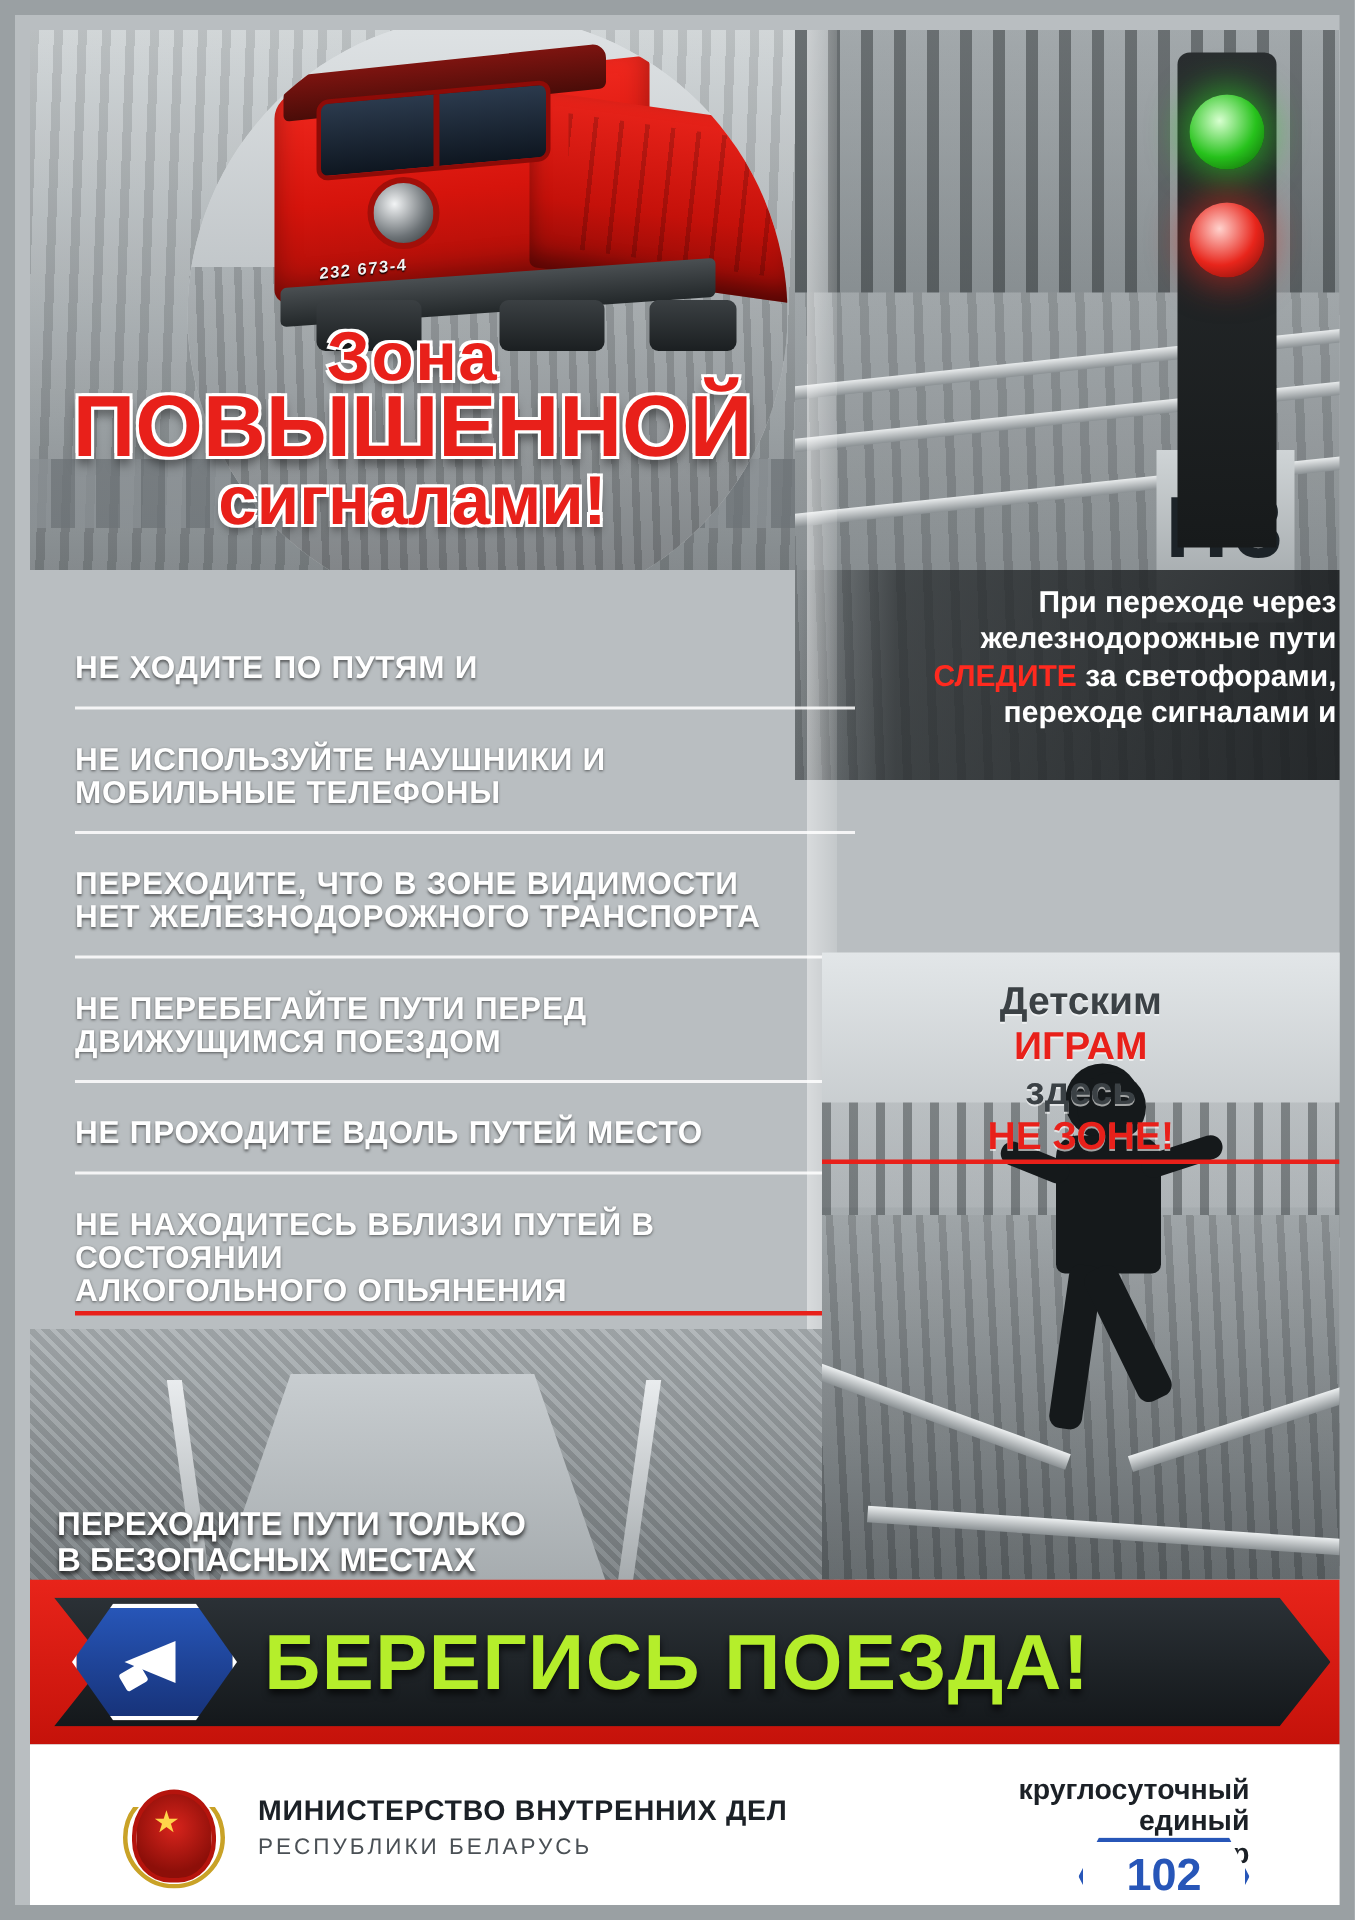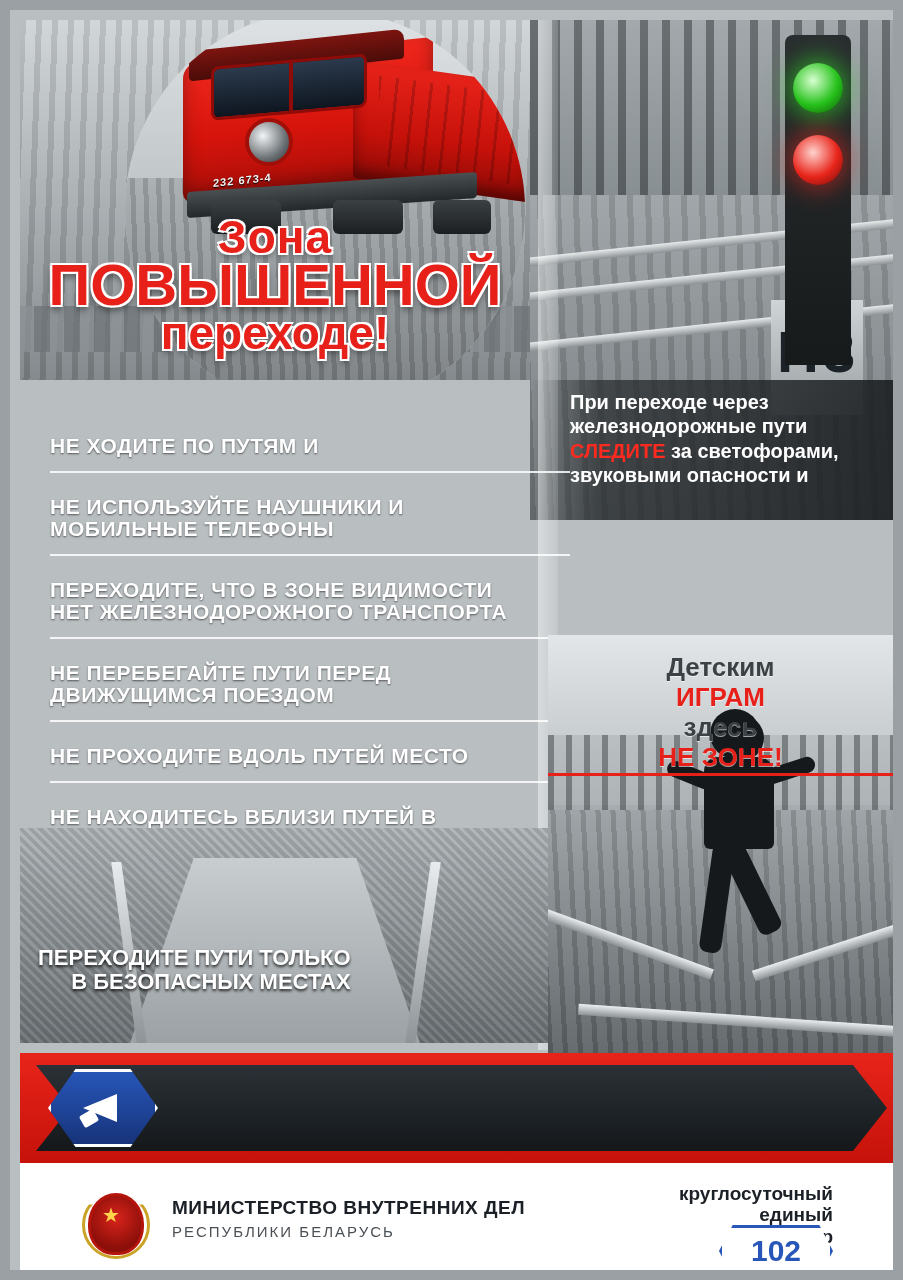--- a/index.html
+++ b/index.html
@@ -174,21 +174,21 @@
     background:linear-gradient(180deg,#cfd4d6,#9aa0a3);
   }
   .tl-base span{
     position:absolute;left:6px;top:18px;
     font-size:58px;font-weight:bold;color:#1c2328;letter-spacing:4px;
     font-family:"Liberation Sans", sans-serif;
   }
   .tl-caption{
     position:absolute;left:0;right:0;bottom:0;height:140px;
     background:linear-gradient(90deg,rgba(40,44,46,.0) 0%,rgba(40,44,46,.72) 18%,rgba(25,28,30,.88) 100%);
-    color:#fff;text-align:left;
+    color:#fff;text-align:right;
     padding:10px 12px 0 40px;box-sizing:border-box;
     font-size:20px;font-weight:bold;line-height:1.22;
   }
   .tl-caption .hl-red{color:#ff2a1f;}
 
   
   .rules{
     position:absolute;left:40px;top:425px;width:520px;
   }
   .rule{
@@ -214,24 +214,23 @@
   .rule-2line span{display:block;}
 
   
   .v-divider{
     position:absolute;left:528px;top:10px;width:20px;height:1030px;
     background:linear-gradient(90deg,rgba(255,255,255,.45),rgba(255,255,255,.15));
   }
 
   
   .bl-photo{
-    position:absolute;left:10px;top:818px;width:550px;height:215px;
+    position:absolute;left:10px;top:876px;width:550px;height:215px;
     overflow:hidden;
     background:linear-gradient(180deg,#8c9295,#5f6568);
-    text-align:right;
   }
   .bl-ballast{
     position:absolute;inset:0;
     background:
       repeating-linear-gradient(45deg,rgba(255,255,255,.06) 0 3px,rgba(0,0,0,.10) 3px 7px),
       linear-gradient(180deg,#aeb4b7,#6c7275);
   }
   .bl-deck{
     position:absolute;left:110px;top:30px;width:290px;height:185px;
     background:linear-gradient(180deg,#c8cdd0,#9ba1a4);
@@ -390,21 +389,21 @@
         <div class="loco-number">232 673-4</div>
         <div class="loco-skirt"></div>
         <div class="bogie b1"></div>
         <div class="bogie b2"></div>
         <div class="bogie b3"></div>
       </div>
     </div>
     <div class="headline">
       <span class="hl1">Зона</span>
       <span class="hl2">ПОВЫШЕННОЙ</span>
-      <span class="hl3">переходе!</span>
+      <span class="hl3">сигналами!</span>
     </div>
   </div>
 
   <div class="top-right-photo">
     <div class="trp-forest"></div>
     <div class="trp-ground"></div>
     <div class="trp-rail r1"></div>
     <div class="trp-rail r2"></div>
     <div class="trp-rail r3"></div>
     <div class="tl-base">
@@ -413,21 +412,21 @@
     <div class="tl-pole">
       <div class="tl-lamp tl-green"></div>
       <div class="tl-lamp tl-red"></div>
     </div>
     <div class="tl-caption">
       <div>При переходе через</div>
       <div>железнодорожные пути</div>
       <div>
         <span class="hl-red">СЛЕДИТЕ</span><span> за светофорами,</span>
       </div>
-      <div>звуковыми опасности и</div>
+      <div>переходе сигналами и</div>
     </div>
   </div>
 
   <div class="v-divider"></div>
 
   <div class="rules">
     <div class="rule rule-2line">
       <span>НЕ ХОДИТЕ ПО ПУТЯМ И</span>
     </div>
     <div class="rule rule-2line">
@@ -494,20 +493,21 @@
 
   <div class="banner">
     <div class="banner-inner"></div>
     <div class="megaphone-badge">
       <div class="mega">
         <div class="mega-horn"></div>
         <div class="mega-handle"></div>
       </div>
     </div>
   </div>
+  <div class="banner-title">БЕРЕГИСЬ ПОЕЗДА!</div>
 
   <div class="footer">
     <div class="emblem">
       <div class="emblem-wreath"></div>
       <div class="emblem-shield"></div>
       <div class="emblem-star">★</div>
     </div>
     <div class="ministry">
       <div class="l1">МИНИСТЕРСТВО ВНУТРЕННИХ ДЕЛ</div>
       <div class="l2">РЕСПУБЛИКИ БЕЛАРУСЬ</div>

